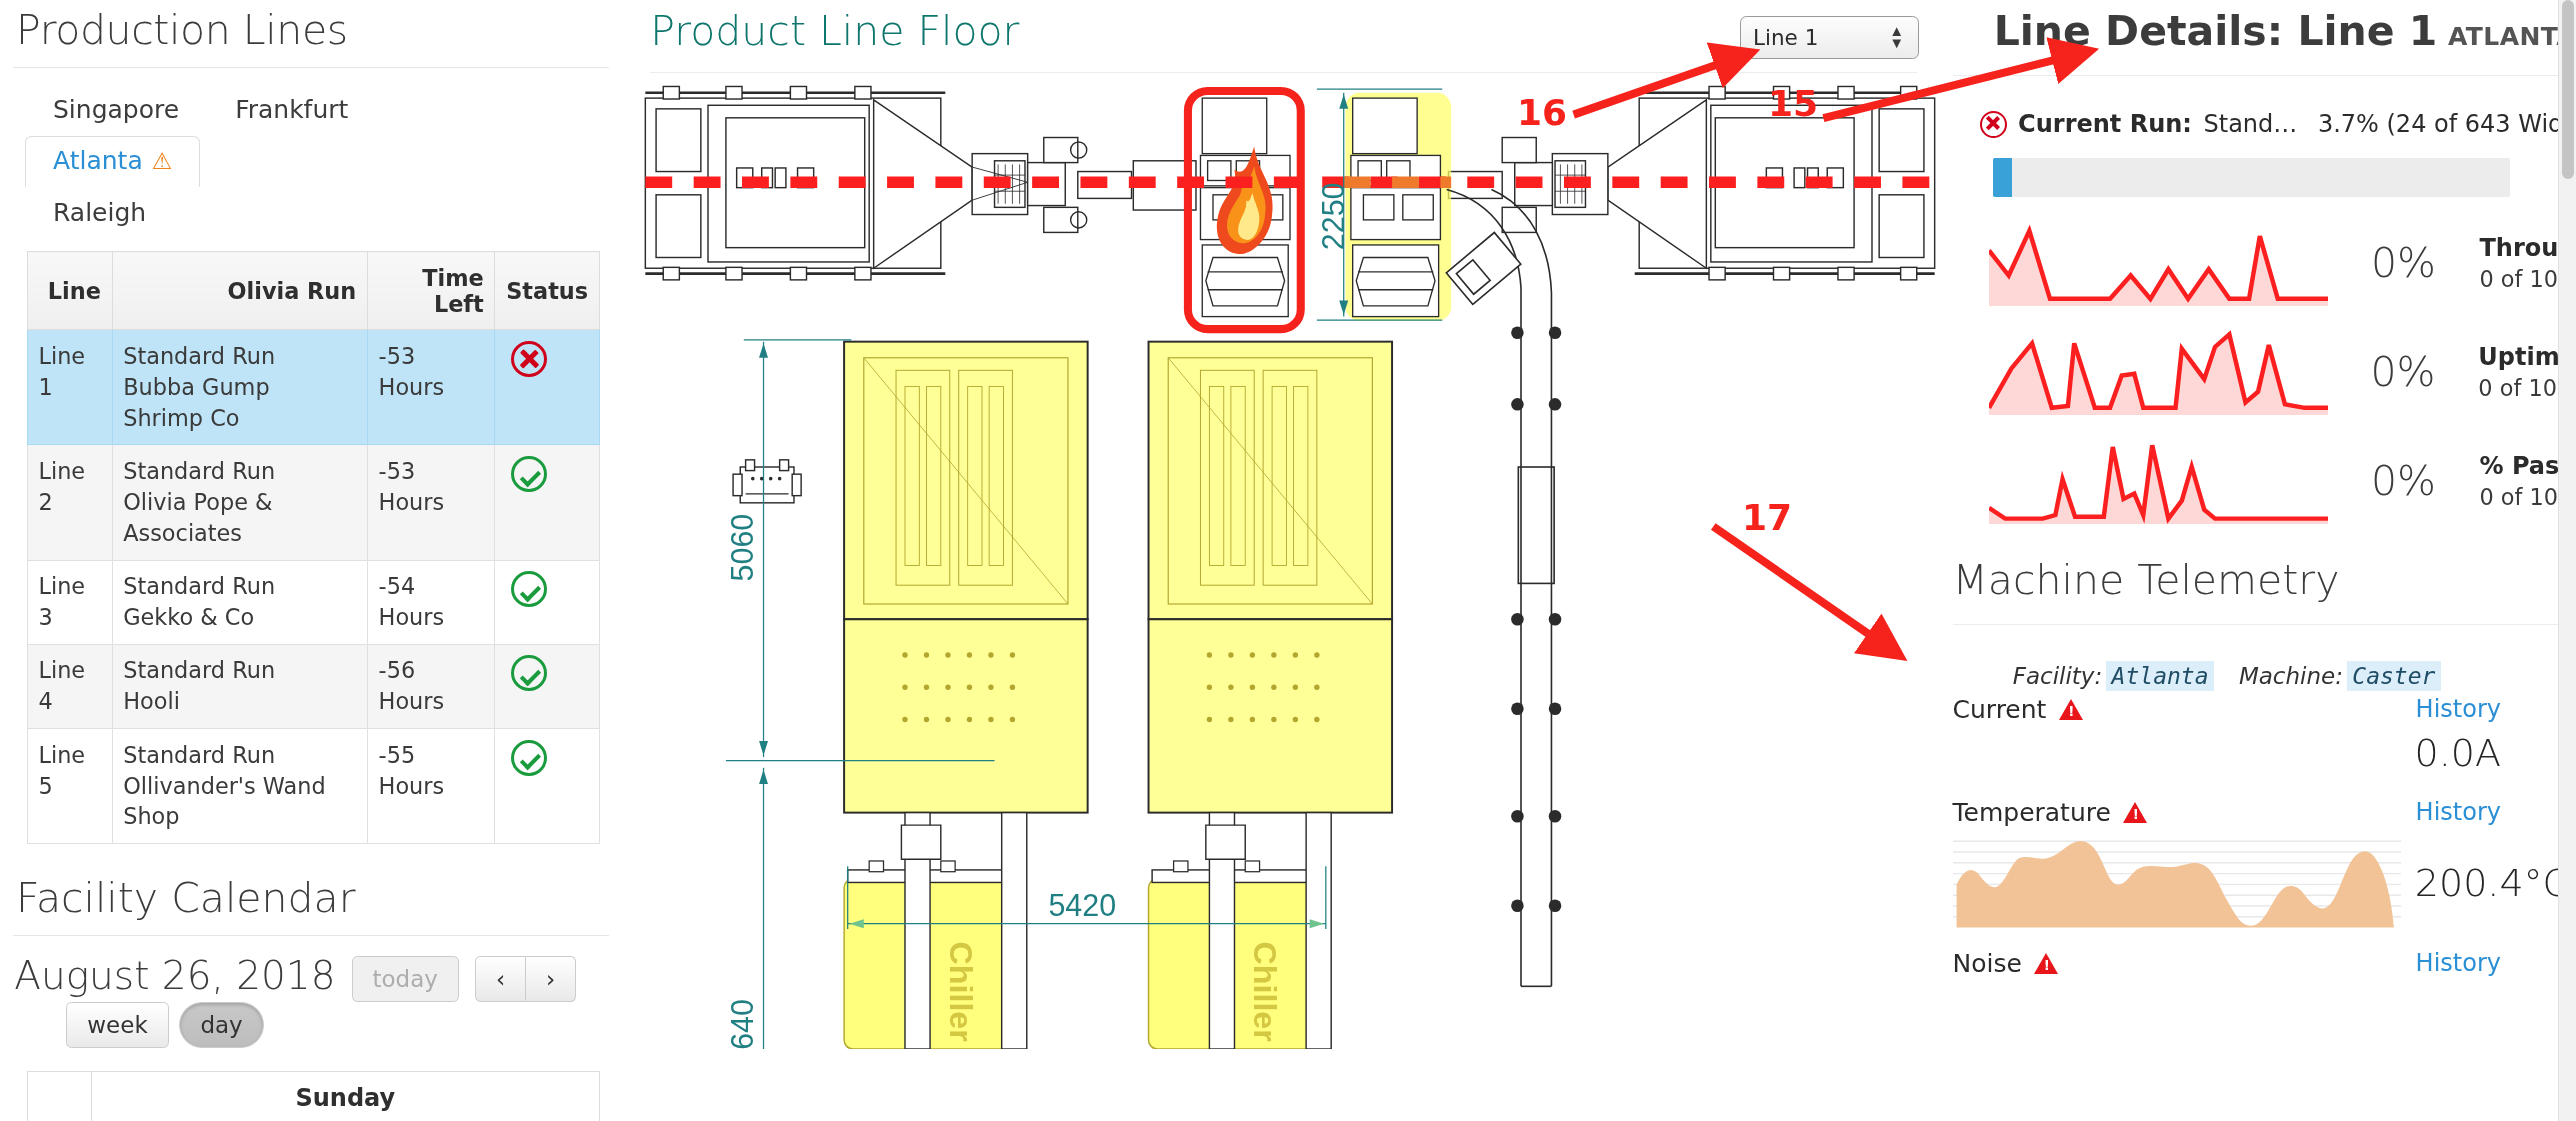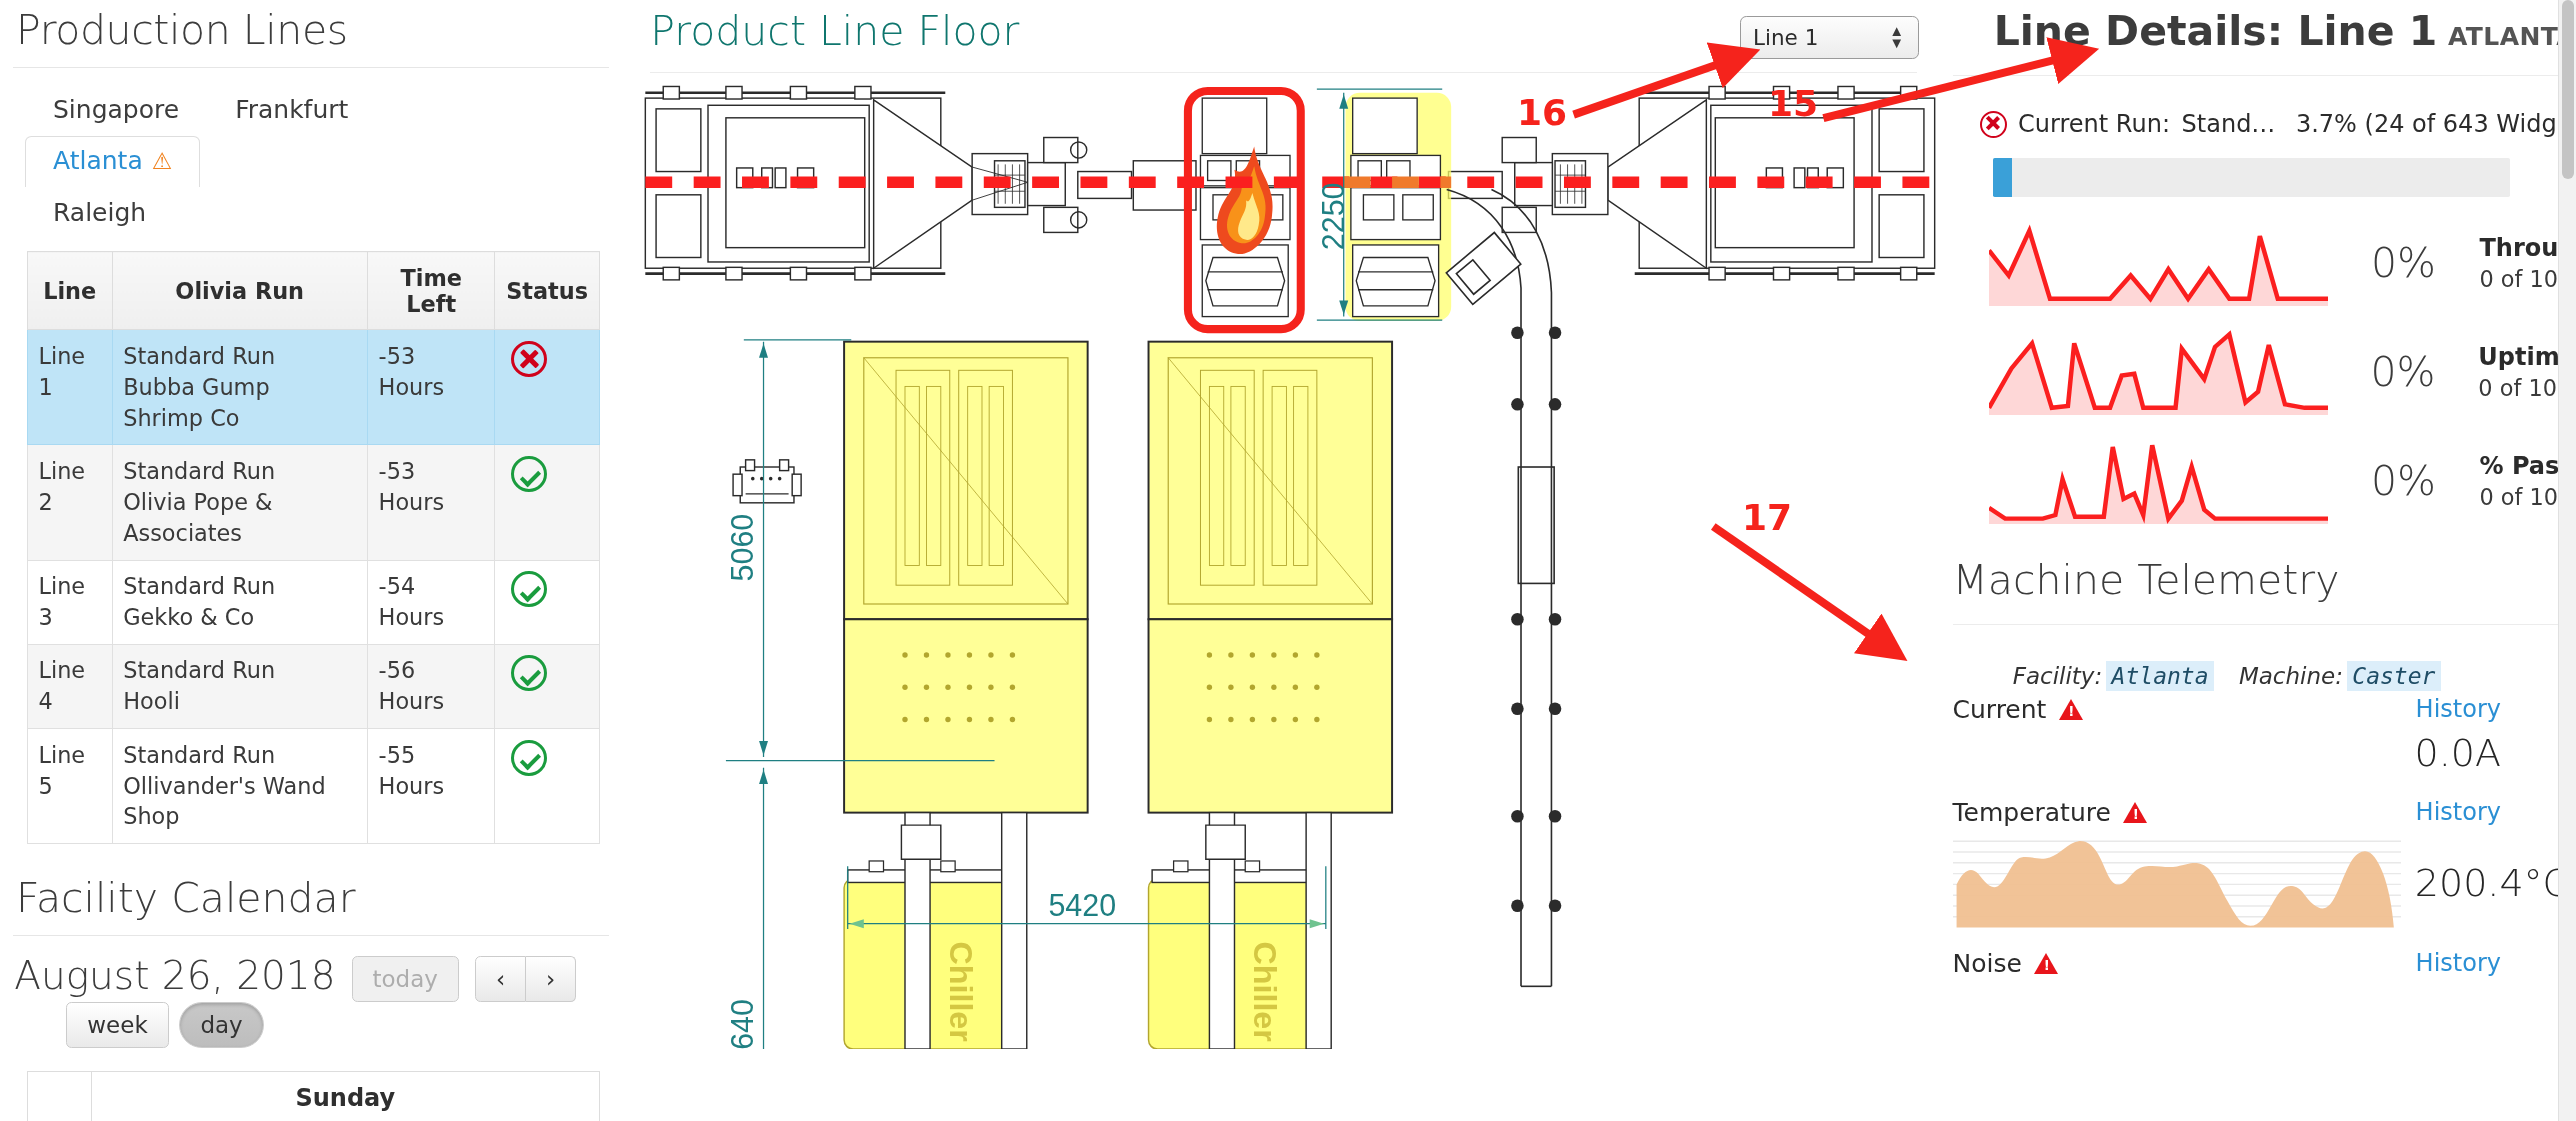--- a/index.html
+++ b/index.html
@@ -29,21 +29,21 @@
     font-family: "DejaVu Sans", sans-serif;
   }
   .tab.active { color: #2a8fd4; border-color: #dedede; background: #fff; }
   .tab .warn { color: #f0821e; font-size: 23px; margin-left: 9px; }
   .tab-break { width: 100%; height: 0; }
 
   .lines-table { width: 573px; margin: 12.5px 0 0 14.3px; border-collapse: collapse; }
   .lines-table th {
     background: linear-gradient(#f8f8f8,#efefef);
     border: 0.9px solid #dddddd; font-size: 22.4px; font-weight: bold;
-    text-align: center; padding: 12.5px 10.7px; color: #2f2f2f;
+    text-align: right; padding: 12.5px 10.7px; color: #2f2f2f;
     font-family: "DejaVu Sans", sans-serif;
   }
   .lines-table td {
     border: 0.9px solid #e0e0e0; font-size: 22.4px; padding: 10.7px 10.7px;
     vertical-align: top; color: #3a3a3a; line-height: 1.38;
     font-family: "DejaVu Sans", sans-serif;
   }
   .lines-table tr.sel td { background: #bfe4f7; border-color: #a9d9f2; }
   .lines-table tr.odd td { background: #f5f5f5; }
   .col-line  { width: 86px; }
@@ -119,21 +119,21 @@
   .right-panel {
     flex: 0 0 636px; width: 636px; height: 100%;
     padding: 0 0 0 12.5px; position: relative; overflow: hidden;
   }
   .rp-title { font-size: 41px; font-weight: 700; color: #3c3c3c; padding: 7.2px 0 0 0;
     white-space: nowrap; font-family: "DejaVu Sans", sans-serif; text-align: right; }
   .rp-title .sub { font-size: 25px; color: #545454; margin-left: 10.7px; letter-spacing: 0.4px; }
   .rp-rule { border-bottom: 0.9px solid #ececec; margin: 20px 18px 0 0; }
 
   .run-row { display: flex; align-items: center; gap: 11.6px; padding: 34px 0 0 27px; white-space: nowrap; }
-  .run-label { font-size: 24px; font-weight: normal; color: #2b2b2b; font-family: "DejaVu Sans", sans-serif; }
+  .run-label { font-size: 24px; font-weight: bold; color: #2b2b2b; font-family: "DejaVu Sans", sans-serif; }
   .run-name  { font-size: 24px; color: #2b2b2b; font-family: "DejaVu Sans", sans-serif; }
   .run-pct   { font-size: 24px; color: #2b2b2b; margin-left: 9px; font-family: "DejaVu Sans", sans-serif; }
   .ico-err-sm {
     display: inline-block; width: 27px; height: 27px; border-radius: 50%;
     border: 2.7px solid #d0021b; position: relative; flex: 0 0 27px;
   }
   .ico-err-sm::before, .ico-err-sm::after {
     content: ""; position: absolute; left: 9px; top: 2.7px;
     width: 3.6px; height: 16px; background: #d0021b;
   }

